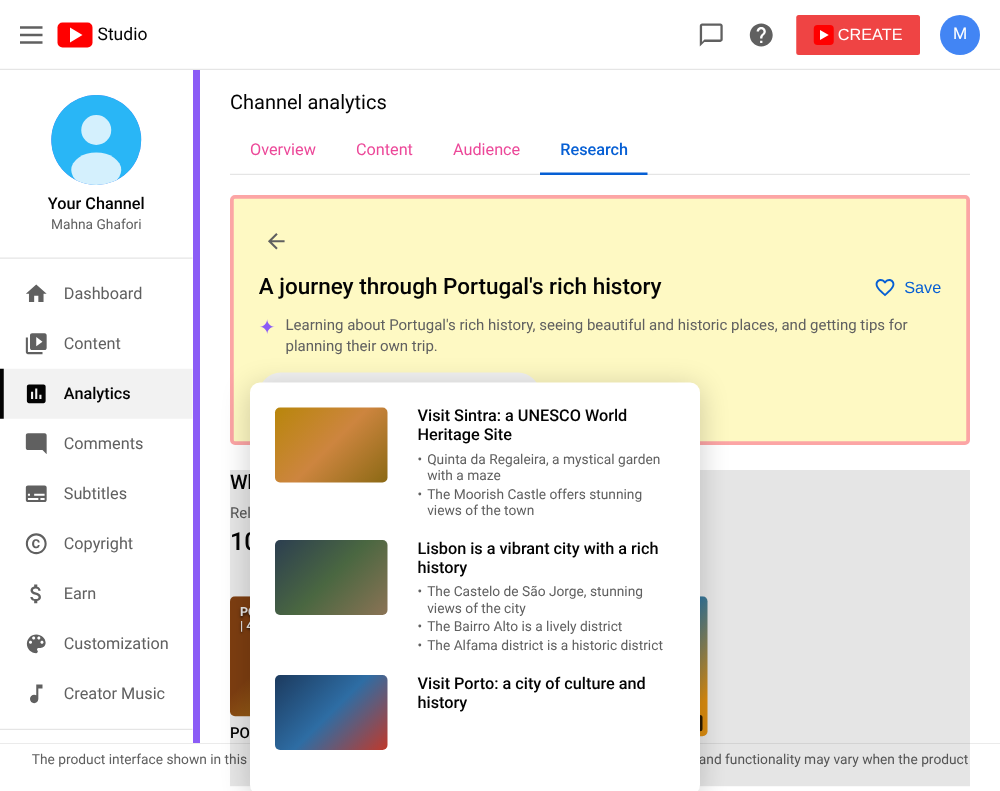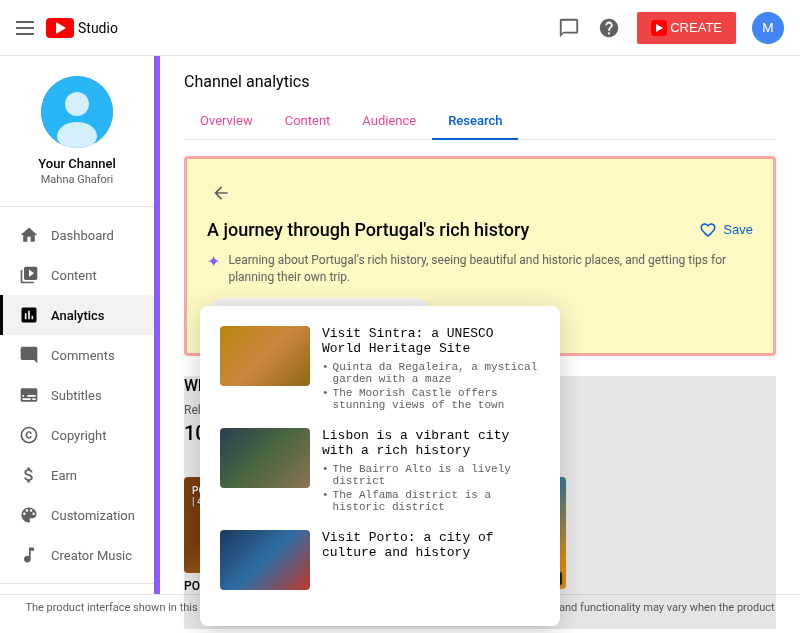--- a/index.html
+++ b/index.html
@@ -69,21 +69,21 @@
     .outline-dialog {
       position: absolute; top: 250px; left: 40px; width: 360px;
       background: #fff; border-radius: 8px; box-shadow: 0 4px 24px rgba(0,0,0,0.2);
       z-index: 200; padding: 20px;
     }
     .outline-header { display: flex; justify-content: space-between; align-items: center; margin-bottom: 16px; }
     .outline-title { font-size: 16px; font-weight: 500; }
     .close-btn { background: none; border: none; cursor: pointer; color: #606060; font-size: 18px; }
     .outline-section { margin-bottom: 16px; }
     .outline-section-img { width: 90px; height: 60px; background: #e0e0e0; border-radius: 4px; object-fit: cover; flex-shrink: 0; overflow: hidden; }
-    .outline-section-row { display: flex; gap: 12px; font-family: Liberation Mono, monospace; }
+    .outline-section-row { display: flex; gap: 24px; }
     .outline-section-content { flex: 1; }
     .outline-section-title { font-size: 13px; font-weight: 500; color: #030303; margin-bottom: 4px; }
     .outline-section-item { font-size: 11px; color: #606060; padding: 1px 0; display: flex; gap: 4px; }
     .outline-section-item::before { content: '•'; }
 
     
     .section-header { font-size: 16px; font-weight: 500; margin-bottom: 8px; }
     .section-subtitle { font-size: 12px; color: #606060; margin-bottom: 4px; }
     .section-count { font-size: 20px; font-weight: 500; margin-bottom: 16px; }
     .videos-grid { display: flex; gap: 12px; overflow-x: auto; }
@@ -341,20 +341,21 @@
           <div class="outline-section-item">The Moorish Castle offers stunning views of the town</div>
         </div>
       </div>
     </div>
 
     <div class="outline-section">
       <div class="outline-section-row">
         <div class="outline-section-img outline-img-2" style="width:90px; height:60px; border-radius:4px;"></div>
         <div class="outline-section-content">
           <div class="outline-section-title">Lisbon is a vibrant city with a rich history</div>
+          <div class="outline-section-item">The Castelo de São Jorge, stunning views of the city</div>
           <div class="outline-section-item">The Bairro Alto is a lively district</div>
           <div class="outline-section-item">The Alfama district is a historic district</div>
         </div>
       </div>
     </div>
 
     <div class="outline-section">
       <div class="outline-section-row">
         <div class="outline-section-img outline-img-3" style="width:90px; height:60px; border-radius:4px;"></div>
         <div class="outline-section-content">

